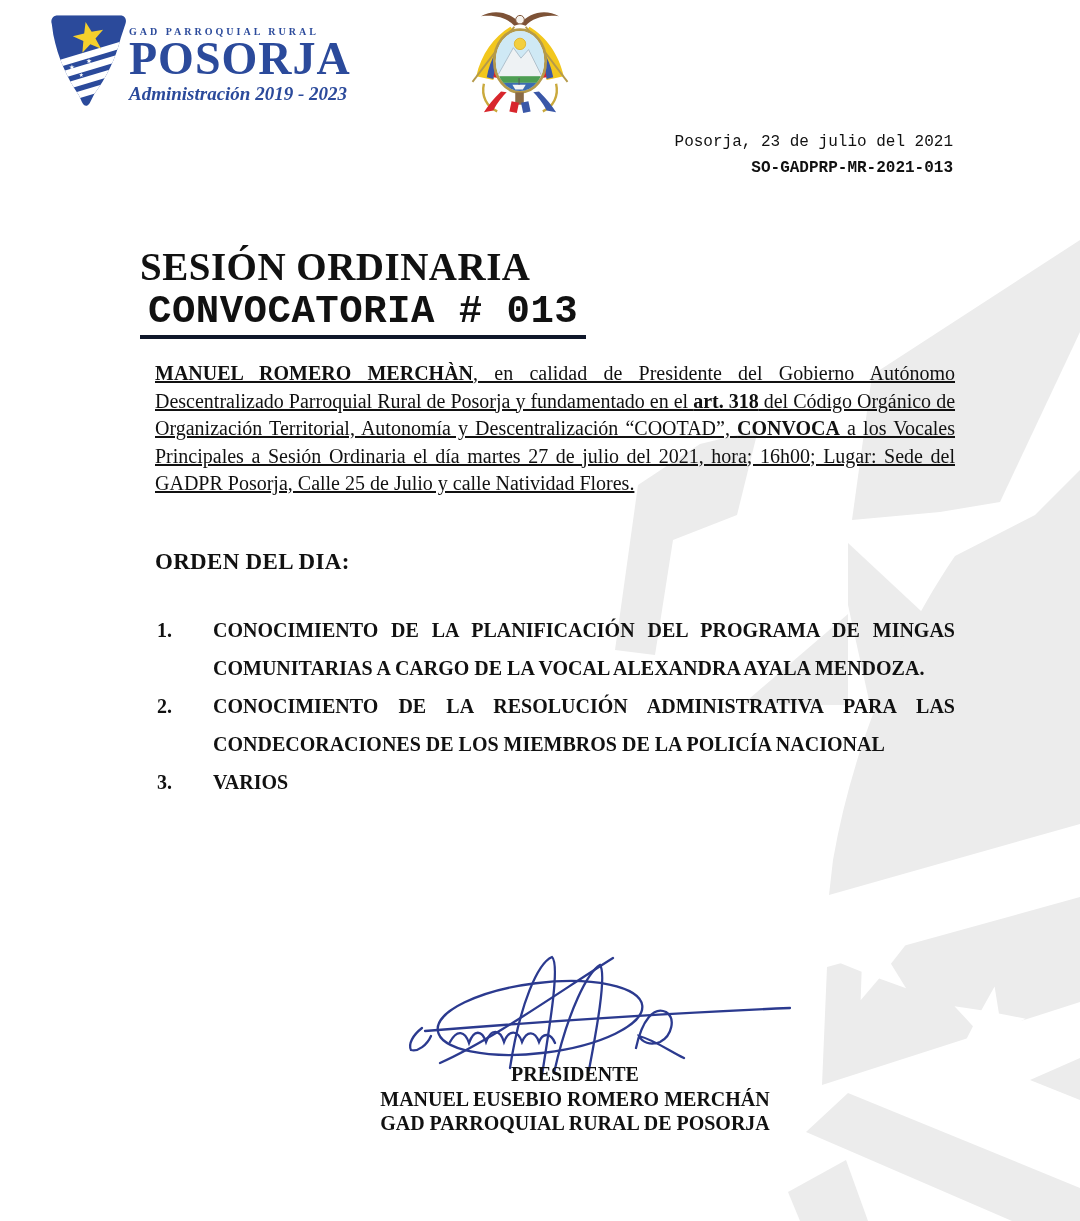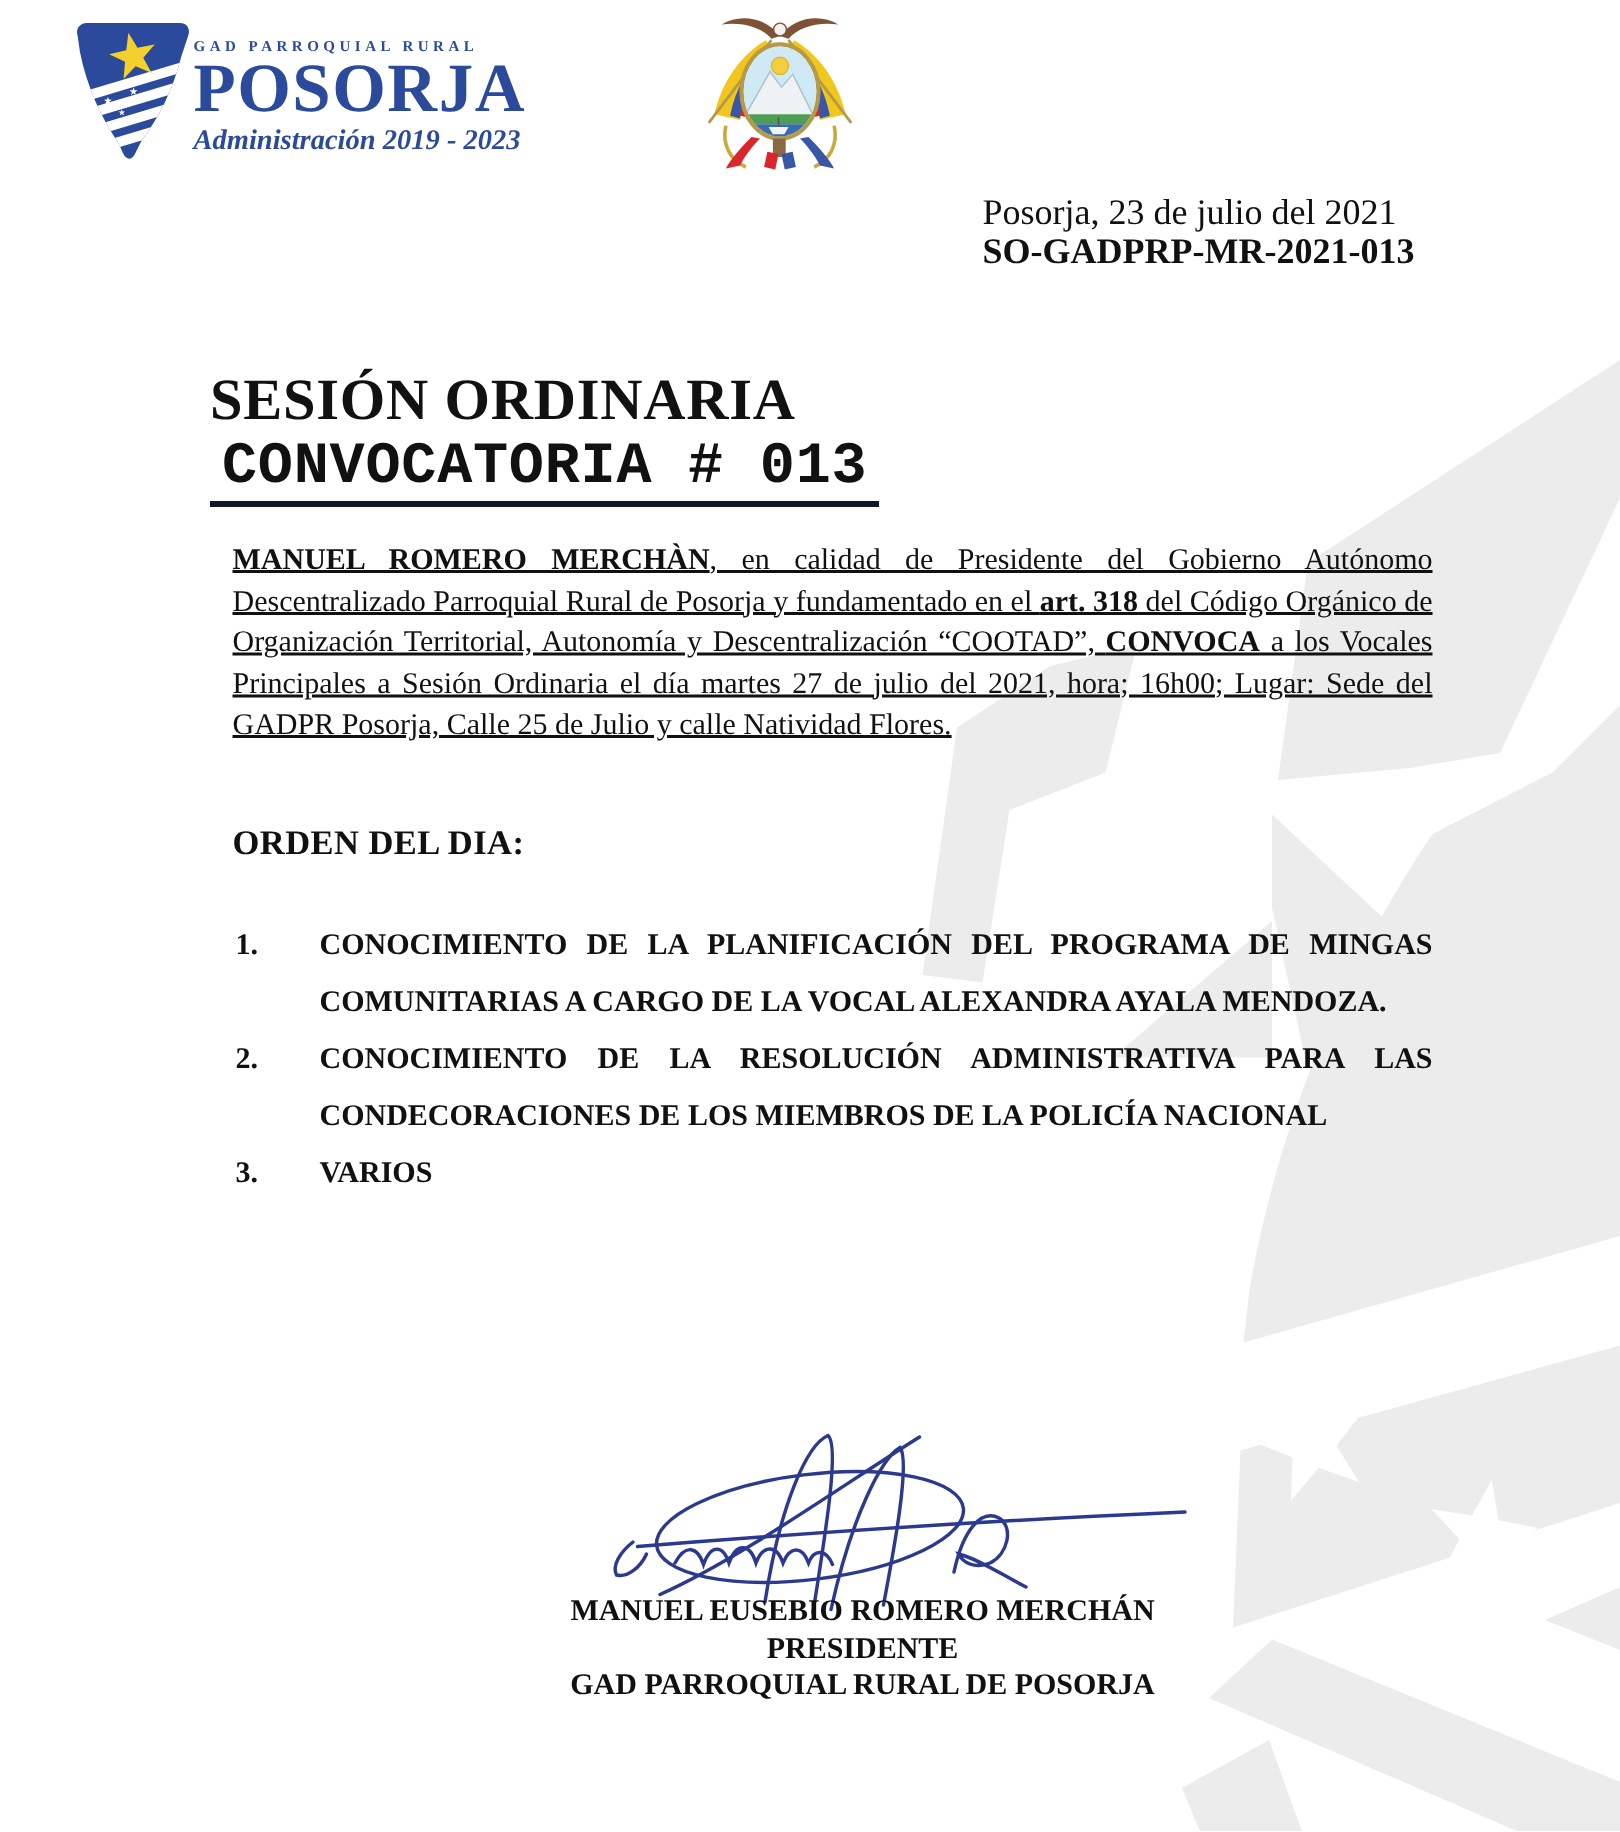--- a/index.html
+++ b/index.html
@@ -10,21 +10,21 @@
   .watermark{position:absolute;left:0;top:0;width:1080px;height:1221px;z-index:0;}
   .content{position:absolute;inset:0;z-index:1;}
   
   .logo-shield{position:absolute;left:50px;top:13px;width:78px;height:97px;}
   .logo-text{position:absolute;left:129px;top:26px;color:#2b4a9b;}
   .org-type{font-size:10px;font-weight:bold;letter-spacing:3px;}
   .org-name{font-size:46px;font-weight:bold;letter-spacing:1px;line-height:48px;margin-top:-2px;}
   .org-admin{font-size:19px;font-weight:bold;font-style:italic;margin-top:0px;}
   .coat{position:absolute;left:450px;top:4px;width:140px;height:114px;}
   
-  .dateblock{position:absolute;left:655px;top:129px;width:298px;text-align:left;font-size:24px;line-height:26px;}
+  .dateblock{position:absolute;left:655px;top:129px;width:298px;text-align:right;font-size:16px;line-height:26px;font-family:Liberation Mono, monospace;}
   .dateblock .ref{font-weight:bold;}
   
   .title{position:absolute;left:140px;top:246px;width:830px;text-align:left;font-size:39px;font-weight:bold;line-height:42px;letter-spacing:.5px;}
   .title .u{display:inline-block;border-bottom:4px solid #0f172a;padding:0 8px 2px 8px;font-family:Liberation Mono, monospace;}
   
   .intro{position:absolute;left:155px;top:360px;width:800px;margin:0;font-size:20px;line-height:27.5px;text-align:justify;text-decoration:underline;}
   .agenda-heading{position:absolute;left:155px;top:549px;font-size:23px;font-weight:bold;letter-spacing:.3px;}
   .agenda{position:absolute;left:157px;top:611px;width:798px;font-size:20px;font-weight:bold;}
   .agenda-row{display:flex;line-height:38px;}
   .agenda-row .num{flex:0 0 40px;}
@@ -154,19 +154,19 @@
         <path d="M118,140 C128,75 146,35 160,29 C168,36 158,96 150,147"></path>
         <path d="M162,145 C176,82 196,44 208,37 C215,46 204,105 197,142"></path>
         <path d="M48,135 C100,112 170,62 221,30"></path>
         <path d="M244,120 C250,92 262,78 274,84 C284,90 280,108 268,114 C258,118 250,114 247,108 C262,112 276,122 292,130"></path>
         <path d="M58,114 c7,-13 15,-11 19,1 c5,-14 13,-13 17,-1 c5,-14 14,-13 18,0 c5,-13 14,-12 18,0 c5,-12 13,-11 17,0 c4,-10 12,-9 16,1"></path>
         <path d="M30,100 c-9,7 -14,16 -11,22 c7,2 16,-5 20,-14"></path>
       </g>
     </svg>
 
     <div class="footer">
+      <div>PRESIDENTE</div>
       <div>MANUEL EUSEBIO ROMERO MERCHÁN</div>
-      <div>PRESIDENTE</div>
       <div>GAD PARROQUIAL RURAL DE POSORJA</div>
     </div>
 
   </div>
 </div>
 
 </body></html>

